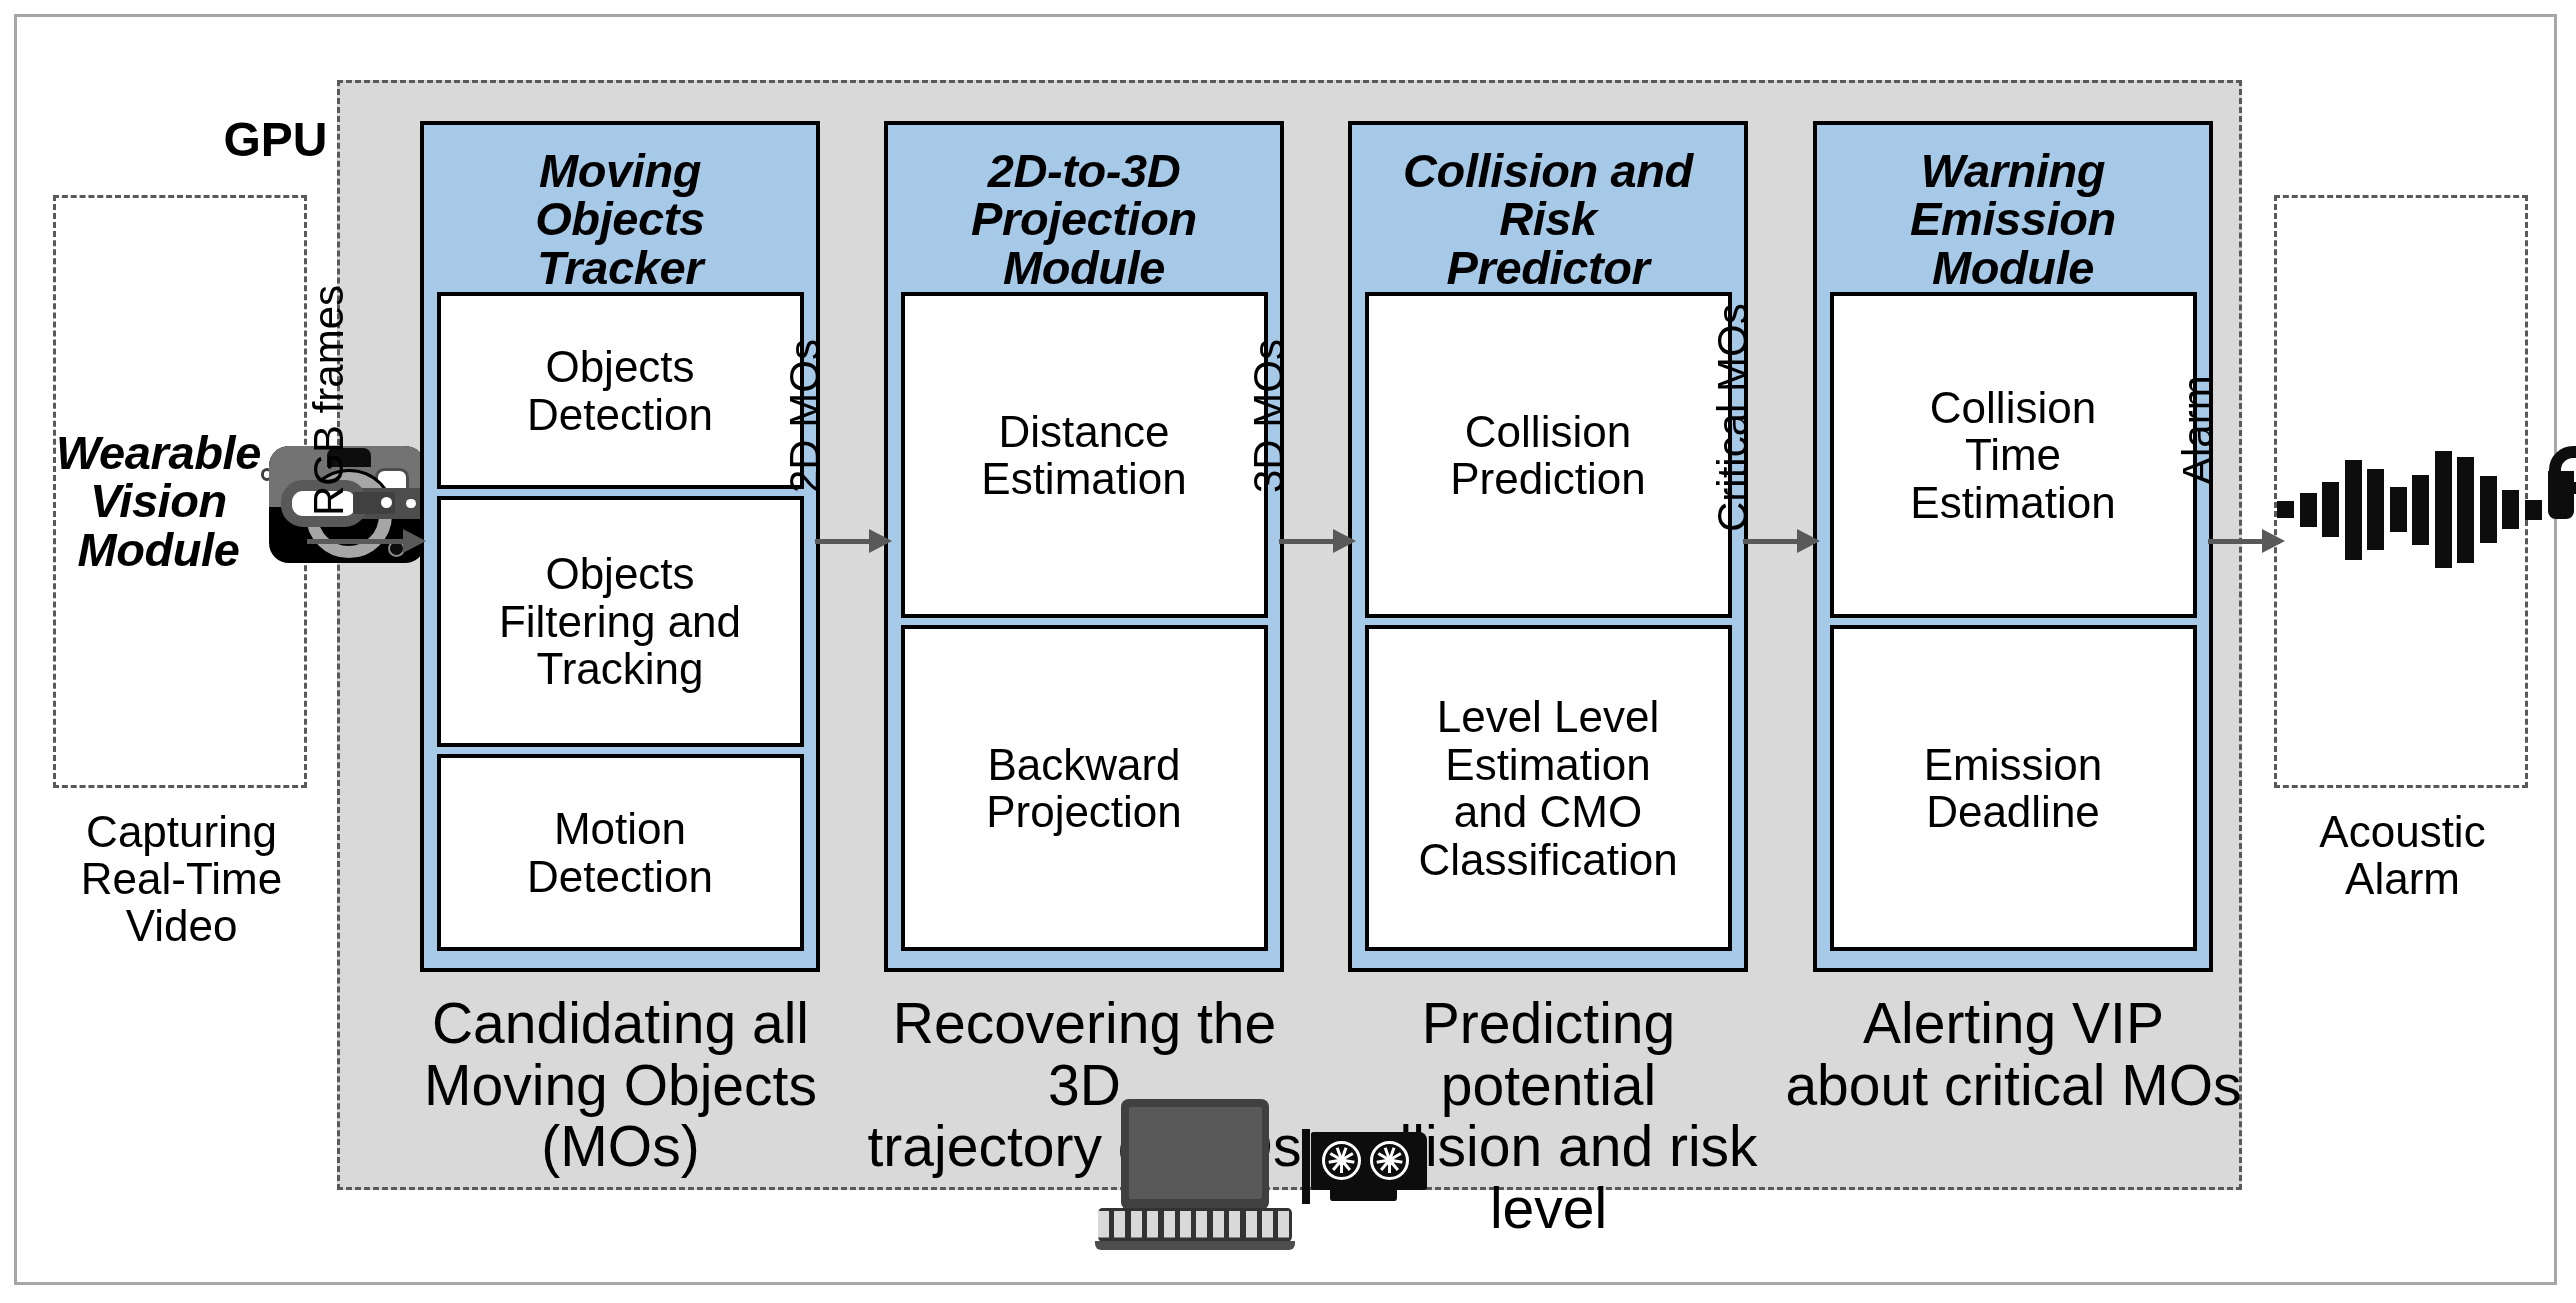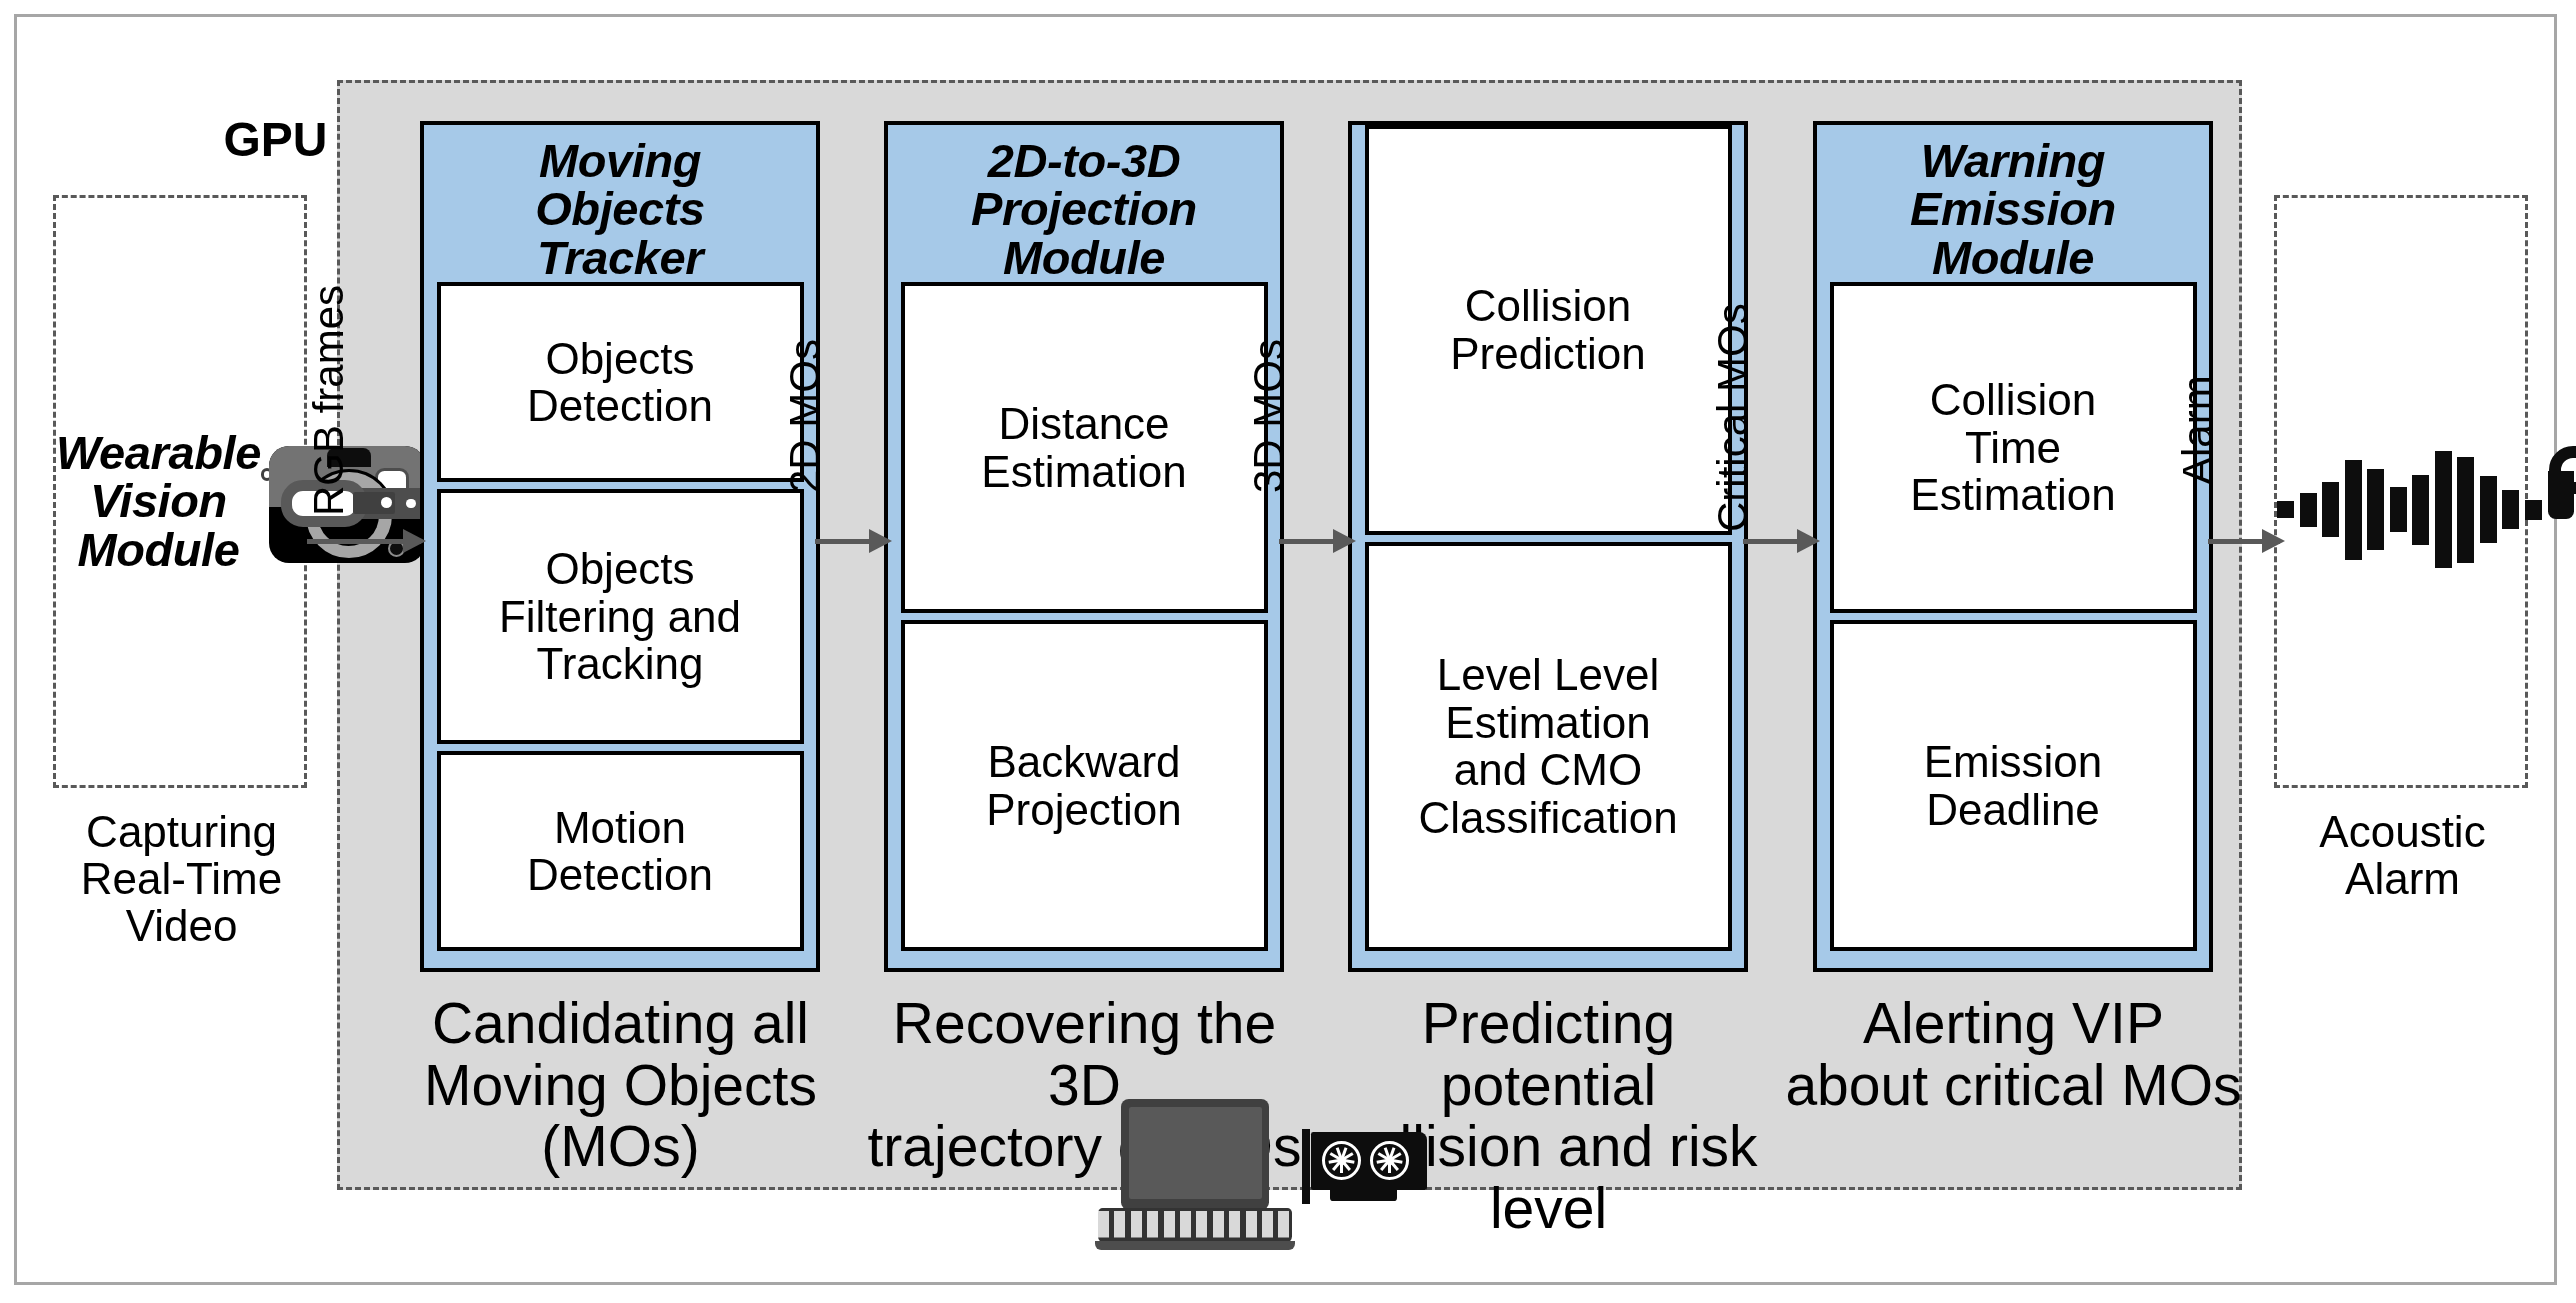--- a/index.html
+++ b/index.html
@@ -42,21 +42,21 @@
     position:absolute;top:121px;background:#a6c9e8;border:4.7px solid #000;
     box-sizing:border-box;display:flex;flex-direction:column;align-items:center;
   }
   #module-1{left:420px;width:400px;height:851px;}
   #module-2{left:884px;width:400px;height:851px;}
   #module-3{left:1348px;width:400px;height:851px;}
   #module-4{left:1813px;width:400px;height:851px;}
 
   .module-title{
     font-style:italic;font-weight:bold;font-size:47px;line-height:1.03;
-    text-align:center;color:#000;margin-top:12px;padding:0 4.7px;letter-spacing:-0.4px;
+    text-align:center;color:#000;margin-top:22px;padding:0 4.7px;letter-spacing:-0.4px;
   }
   .submodules{
     width:100%;flex:1;display:flex;flex-direction:column;
     padding:0 12.5px 17px 12.5px;box-sizing:border-box;gap:7px;
   }
   .submodule{
     background:#fff;border:4.7px solid #000;box-sizing:border-box;
     display:flex;align-items:center;justify-content:center;text-align:center;
     font-size:44px;line-height:1.08;color:#000;padding:3.1px 4.7px;
   }
@@ -239,20 +239,23 @@
       <div class="submodule" style="flex: 1 1 0%; white-space: pre-line;">Distance
 Estimation</div>
       <div class="submodule" style="flex: 1 1 0%; white-space: pre-line;">Backward
 Projection</div>
     </div>
   </div>
   <div class="module-caption" id="caption-2" style="white-space: pre-line;">Recovering the 3D
 trajectory of MOs</div>
 
   <div class="module" id="module-3">
+    <div class="module-title" style="white-space: pre-line;">Collision and
+Risk
+Predictor</div>
     <div class="submodules">
       <div class="submodule" style="flex: 1 1 0%; white-space: pre-line;">Collision
 Prediction</div>
       <div class="submodule" style="flex: 1 1 0%; white-space: pre-line;">Level Level
 Estimation
 and CMO
 Classification</div>
     </div>
   </div>
   <div class="module-caption" id="caption-3" style="white-space: pre-line;">Predicting potential

